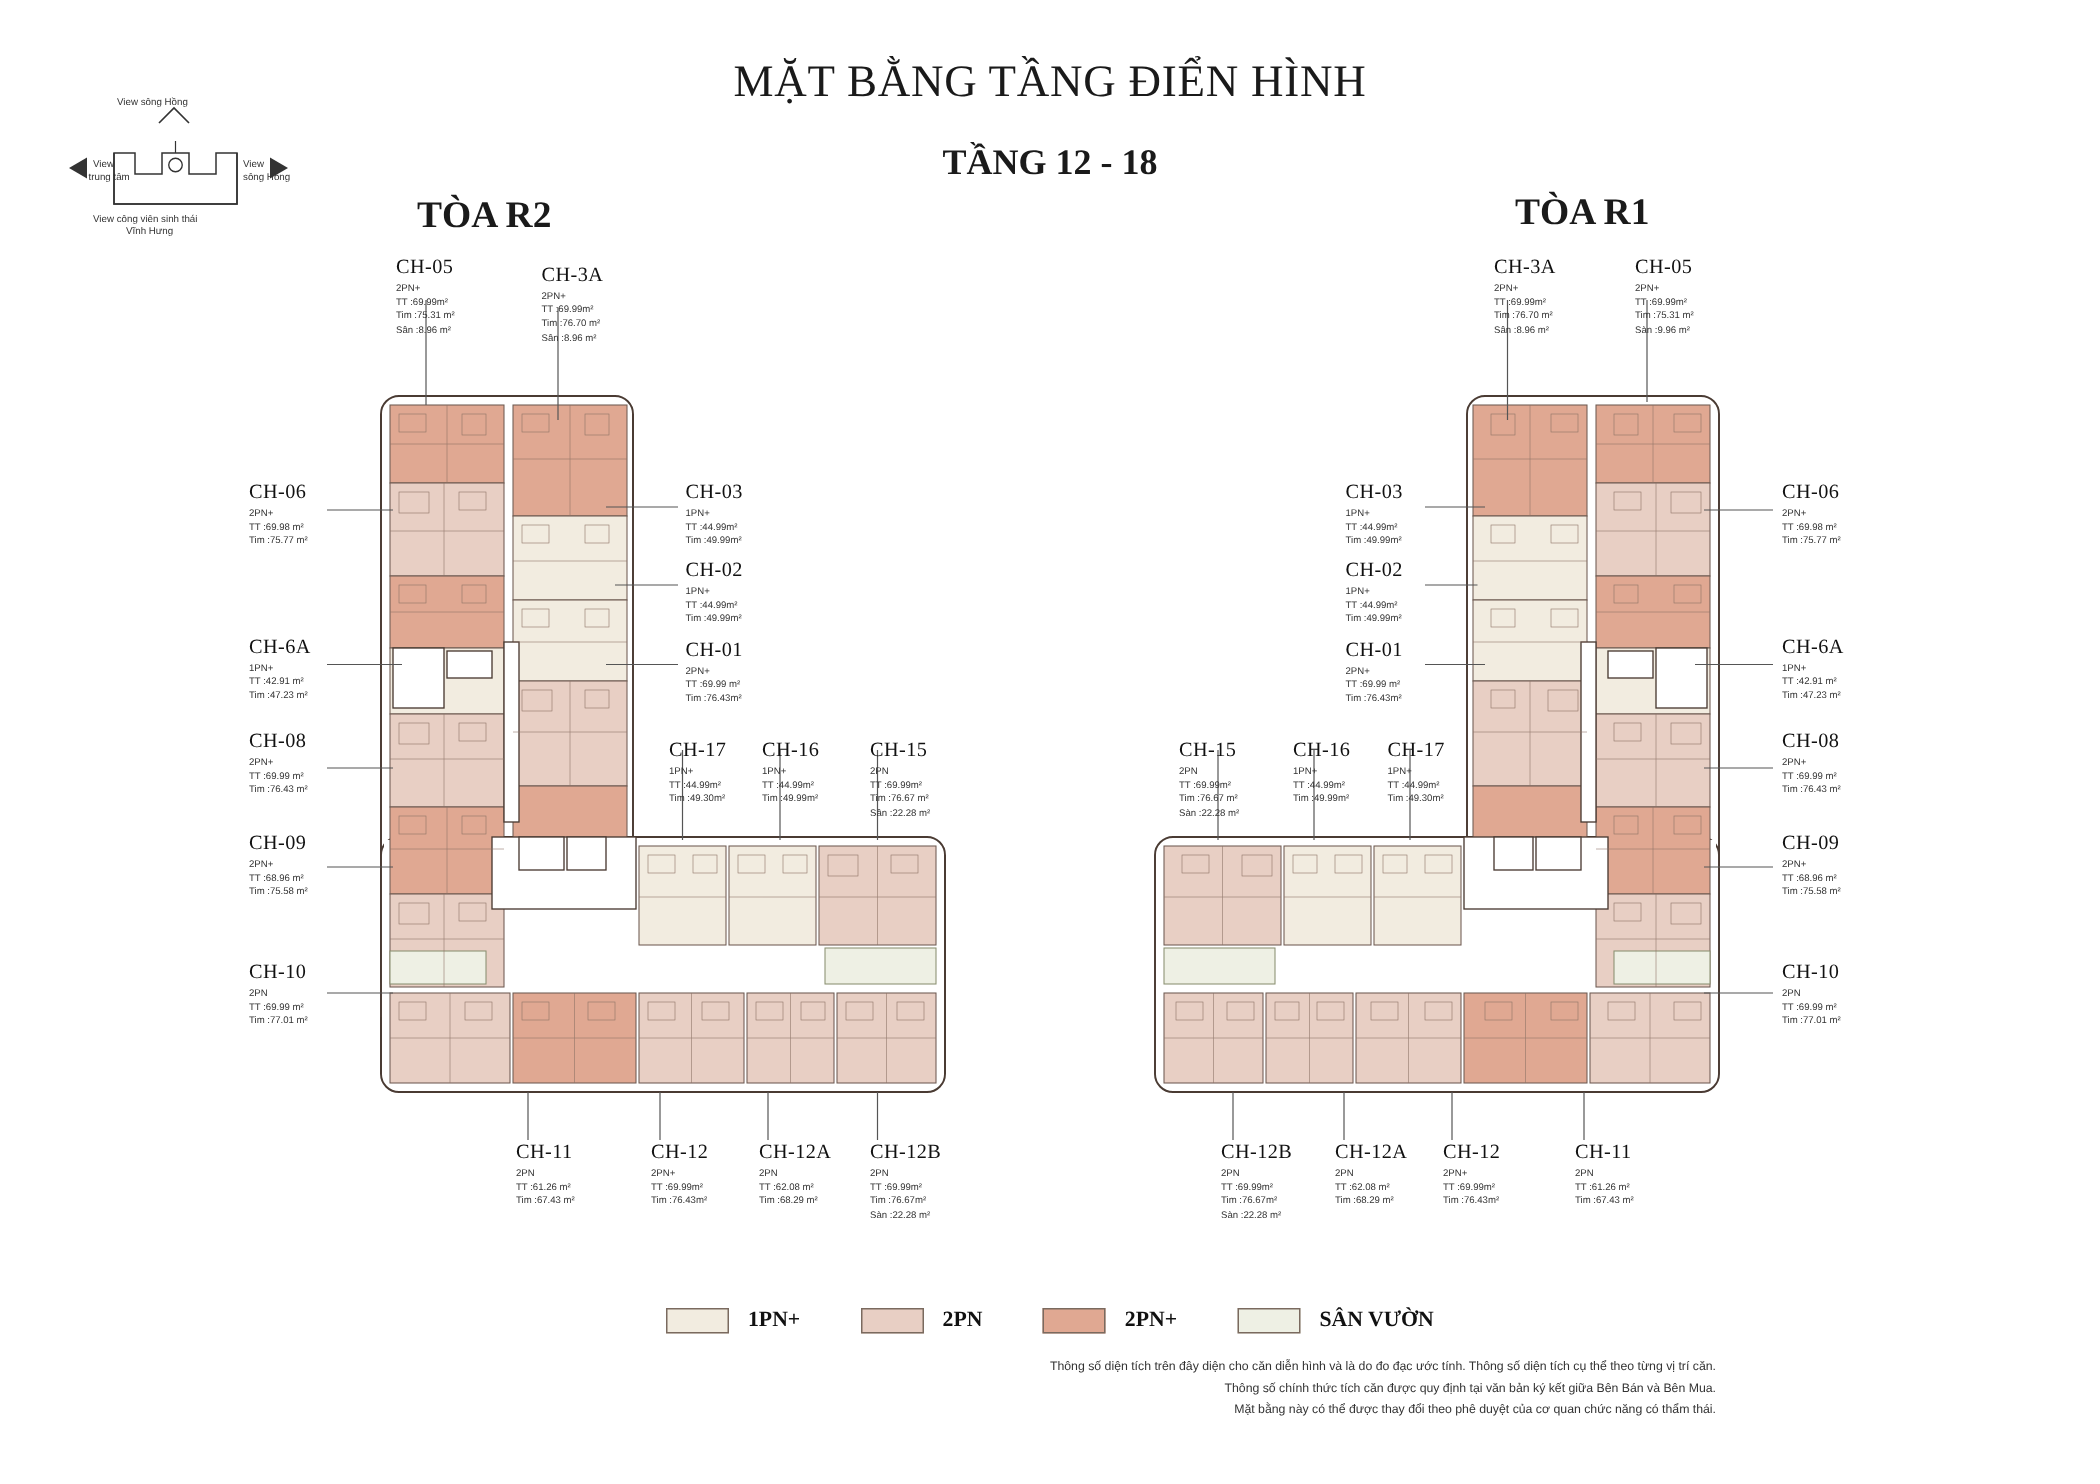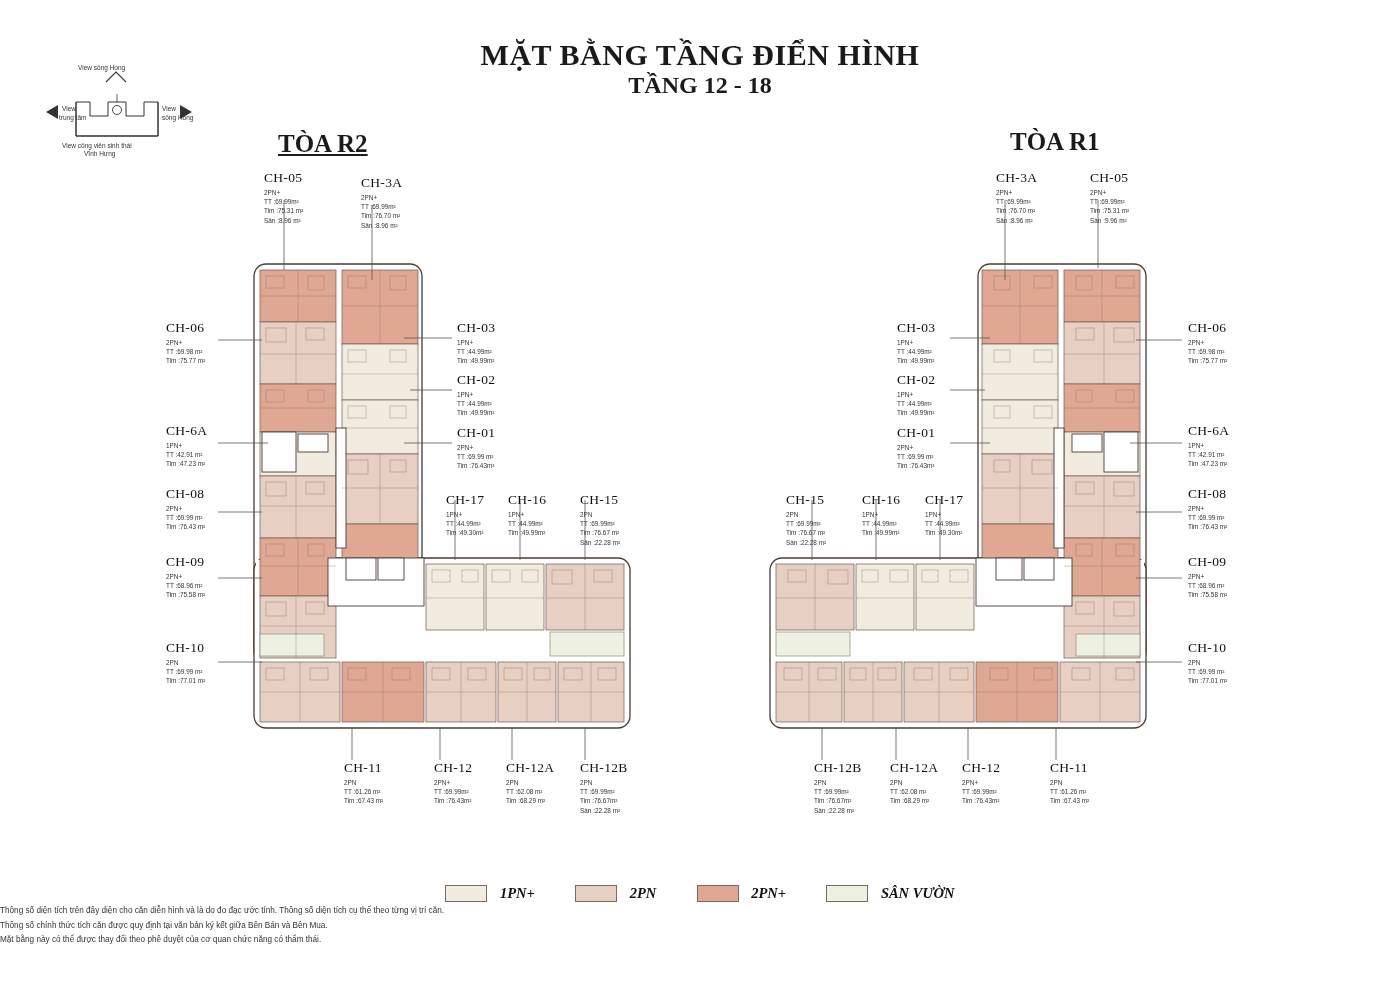--- a/index.html
+++ b/index.html
@@ -5,50 +5,50 @@
   html,body{margin:0;padding:0;}
   body{
     width:1400px;height:989px;background:#ffffff;
     font-family:"Liberation Sans", sans-serif;color:#2b2b2b;
     position:relative;overflow:hidden;
   }
   .abs{position:absolute;}
 
   
   #title-block{left:0;top:38px;width:1400px;text-align:center;}
-  #title-block .t1{font-family:"Liberation Serif", serif;font-weight:bold;font-size:30px;letter-spacing:.5px;color:#1a1a1a;}
-  #title-block .t2{font-family:"Liberation Serif", serif;font-weight:bold;font-size:24px;margin-top:0;color:#1a1a1a;}
+  #title-block .t1{font-family:"Liberation Serif", serif;font-weight:normal;font-size:30px;letter-spacing:.5px;color:#1a1a1a;}
+  #title-block .t2{font-family:"Liberation Serif", serif;font-weight:bold;font-size:24px;margin-top:24px;color:#1a1a1a;}
 
   
   #compass{left:40px;top:50px;width:200px;height:120px;}
   #compass svg{display:block;}
   .cmp-txt{font-size:6.5px;fill:#333;font-family:"Liberation Sans",sans-serif;}
 
   
   .tower-name{font-family:"Liberation Serif", serif;font-weight:bold;font-size:25px;color:#1a1a1a;}
-  #tower-r2-name{left:278px;top:130px;text-decoration:underline;}
+  #tower-r2-name{left:278px;top:130px;}
   #tower-r1-name{left:1010px;top:128px;}
 
   
   .callout{width:120px;}
   .callout .code{font-family:"Liberation Serif", serif;font-size:13.5px;color:#111;letter-spacing:.3px;}
   .callout .meta{font-size:6.4px;line-height:9.2px;color:#333;margin-top:2px;white-space:pre-line;}
   .callout.right{text-align:left;}
 
   
   .plan{position:absolute;}
 
   
   #legend{left:0;top:868px;width:1400px;text-align:center;}
-  #legend .item{display:inline-block;margin:16px 18px;vertical-align:middle;font-style:italic;}
+  #legend .item{display:inline-block;margin:4px 18px;vertical-align:middle;}
   #legend .sw{display:inline-block;width:40px;height:15px;border:0.8px solid #7a6a5f;vertical-align:middle;margin-right:8px;}
   #legend .lb{display:inline-block;font-family:"Liberation Serif", serif;font-weight:bold;font-size:14.5px;vertical-align:middle;color:#111;}
 
   
-  #notes{left:0;top:905px;width:1144px;text-align:left;}
+  #notes{left:0;top:905px;width:1144px;text-align:right;}
   #notes p{margin:0 0 2px 0;font-size:8.2px;line-height:12.5px;color:#333;}
 </style>
 </head>
 <body>
 
 <div class="abs" id="title-block">
   <div class="t1">MẶT BẰNG TẦNG ĐIỂN HÌNH</div>
   <div class="t2">TẦNG 12 - 18</div>
 </div>
 

